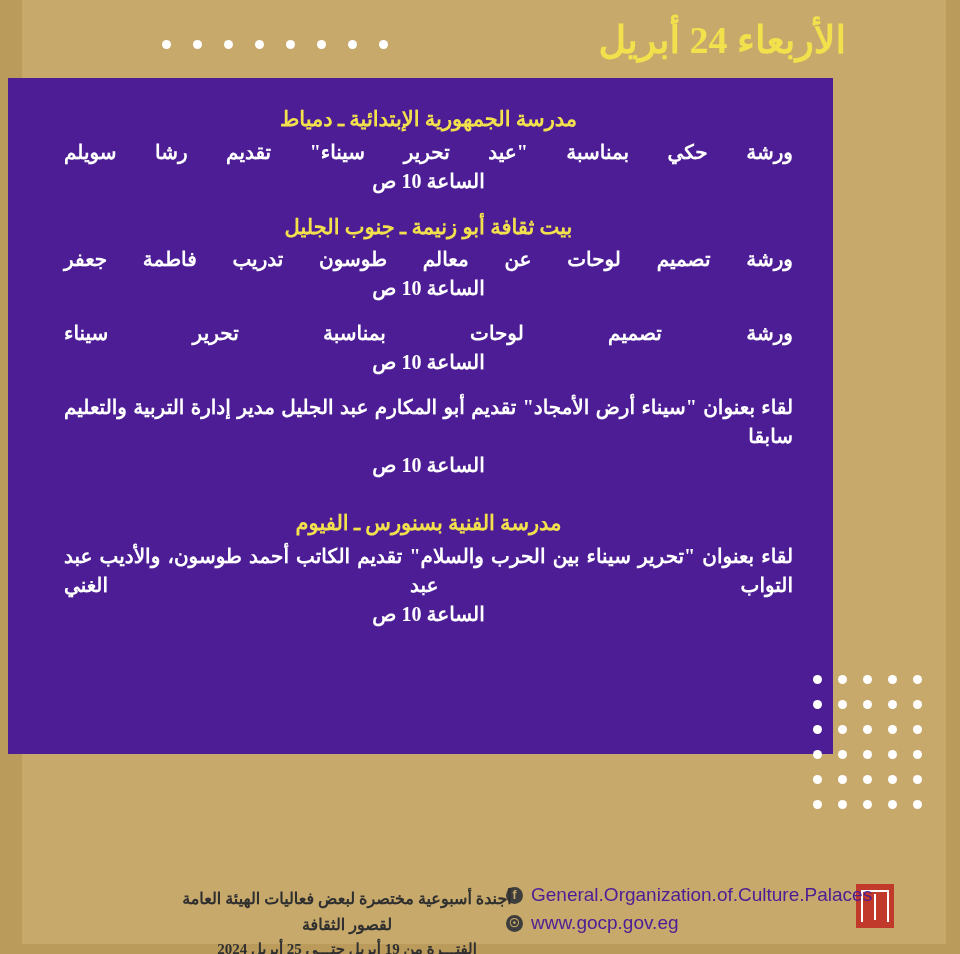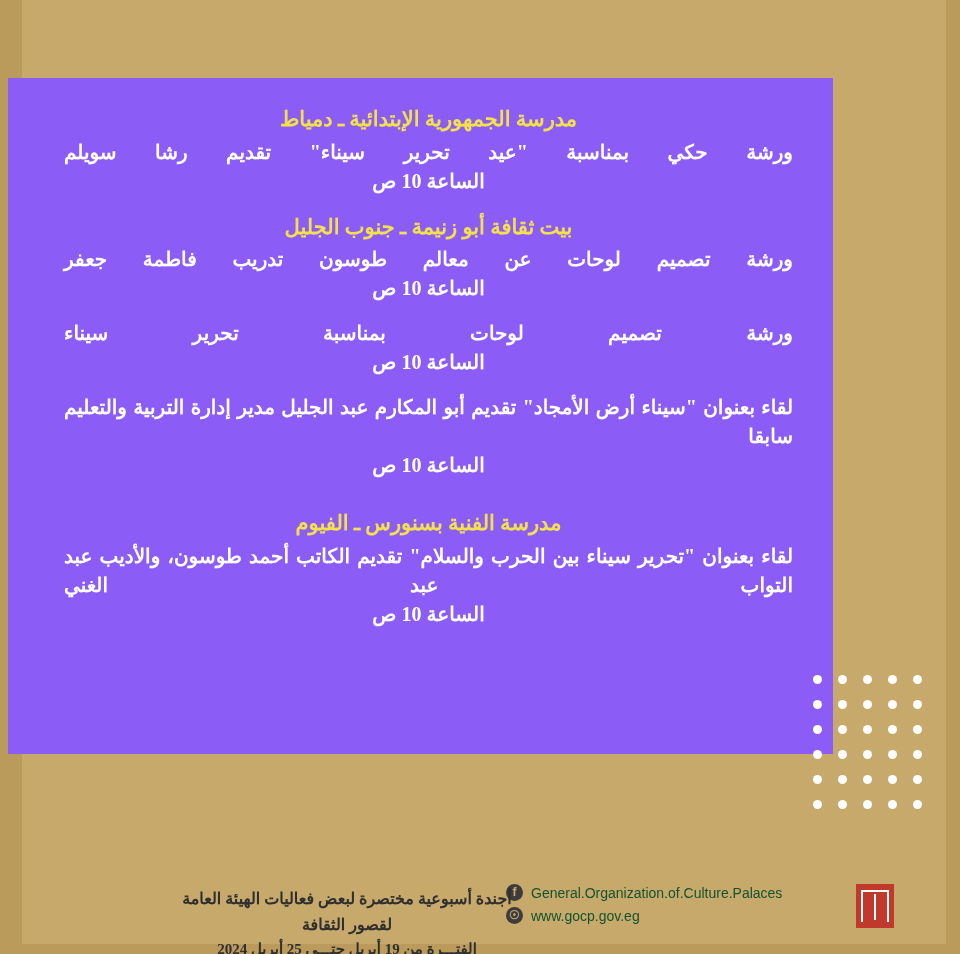--- a/index.html
+++ b/index.html
@@ -68,21 +68,21 @@
     border-radius: 50%;
     background: #ffffff;
   }
   
   .panel {
     position: absolute;
     left: 8px;
     top: 78px;
     width: 825px;
     height: 676px;
-    background: #8b5cf6;
+    background: #4c1d95;
     box-sizing: border-box;
     padding: 26px 40px 20px 56px;
   }
   .event {
     margin-bottom: 6px;
   }
   .event-venue {
     color: #f2e14c;
     font-size: 21px;
     font-weight: bold;
@@ -168,22 +168,22 @@
   .social-row {
     display: flex;
     flex-direction: row-reverse;
     align-items: center;
     gap: 8px;
     margin-bottom: 6px;
     justify-content: flex-start;
   }
   .social-row .txt {
     font-family: "Liberation Sans", sans-serif;
-    font-size: 14px;
-    color: #14532d;
+    font-size: 19px;
+    color: #4c1d95;
     direction: ltr;
   }
   .ic {
     width: 17px; height: 17px;
     border-radius: 50%;
     background: #3d3d3d;
     color: #c7a96b;
     font-family: "Liberation Sans", sans-serif;
     font-size: 12px;
     font-weight: bold;
@@ -213,20 +213,33 @@
 </style>
 </head>
 <body>
 
 <div class="poster">
 
   <div class="edge-left"></div>
   <div class="edge-right"></div>
   <div class="edge-bottom"></div>
 
+  <div class="header">
+    <div class="header-title">الأربعاء 24 أبريل</div>
+    <div class="header-dots">
+      <span class="dot"></span>
+      <span class="dot"></span>
+      <span class="dot"></span>
+      <span class="dot"></span>
+      <span class="dot"></span>
+      <span class="dot"></span>
+      <span class="dot"></span>
+      <span class="dot"></span>
+    </div>
+  </div>
 
   <div class="panel">
 
     <div class="event">
       <div class="event-venue">مدرسة الجمهورية الإبتدائية ـ دمياط</div>
       <div class="event-desc">ورشة حكي بمناسبة "عيد تحرير سيناء" تقديم رشا سويلم</div>
       <div class="event-time">الساعة 10 ص</div>
     </div>
 
     <div class="spacer-sm"></div>

